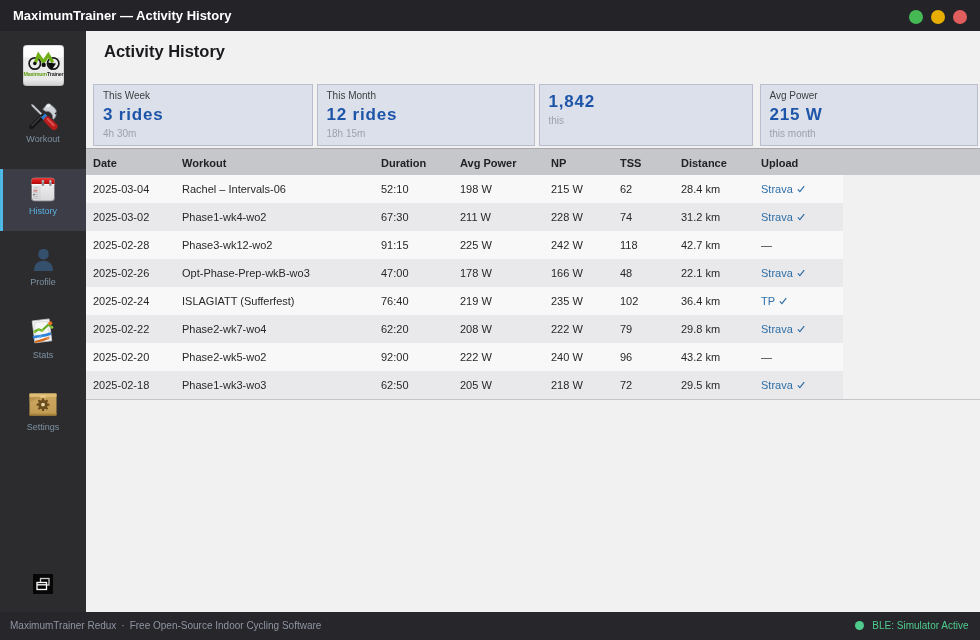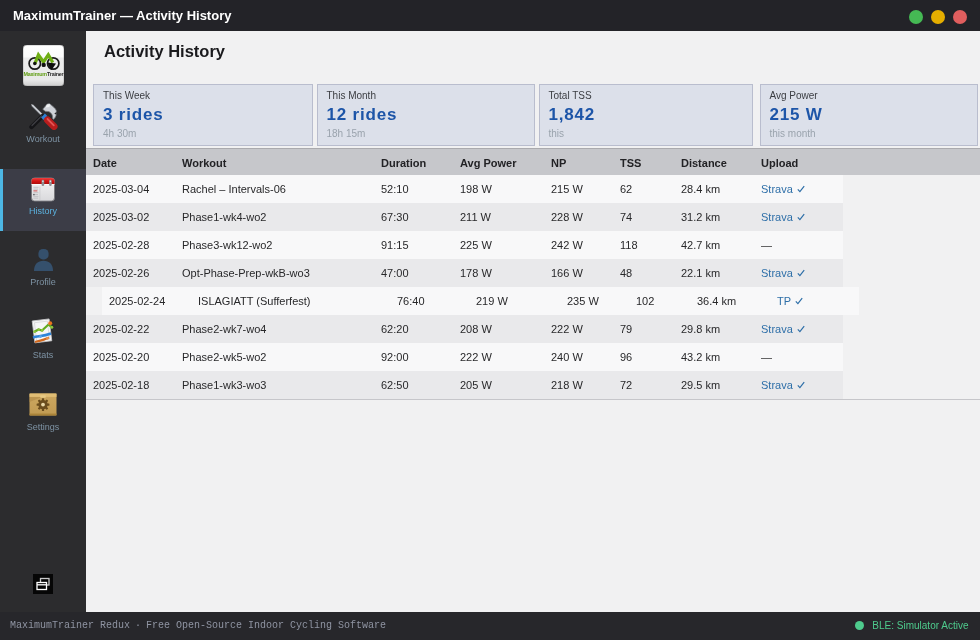--- a/index.html
+++ b/index.html
@@ -13,21 +13,21 @@
 .tl { top:10px; width:14px; height:14px; border-radius:50%; }
 
 
 #sidebar { left:0; top:31px; width:86px; height:581px; background:#2c2c2e; }
 .sblabel { width:86px; text-align:center; font-size:9px; color:#7e93a4; }
 #selitem { left:0; top:169px; width:86px; height:62px; background:#3c3d47; }
 #selstrip { left:0; top:169px; width:3px; height:62px; background:#4db7e5; }
 
 
 #statusbar { left:0; top:612px; width:980px; height:28px; background:#27272b; }
-#statusleft { left:10px; top:612px; height:28px; line-height:28px; color:#8f94a2; font-size:10px;font-family:Liberation Mono, monospace; }
+#statusleft { left:10px; top:612px; height:28px; line-height:28px; color:#8f94a2; font-size:10px; }
 #statusright { right:11.5px; top:612px; height:28px; line-height:28px; color:#4ecb8d; font-size:10px; }
 .gdot { display:inline-block; width:9px; height:9px; border-radius:50%; background:#4ecb8d; margin-right:8px; position:relative; top:0.5px; }
 
 
 #content { left:86px; top:31px; width:894px; height:581px; background:#f1f1f2; }
 #heading { left:104px; top:42px; font-size:16.5px; font-weight:bold; color:#1a1a1d; }
 
 
 .card { top:84px; height:62px; background:#dce0ea; border:1px solid #b9bdce; padding:4px 9px 0 9px; }
 .clabel { font-size:10px; color:#3b3d42; line-height:13px; }
@@ -192,21 +192,20 @@
   <div class="clabel">This Week</div>
   <div class="cvalue">3 rides</div>
   <div class="csub">4h 30m</div>
 </div>
 <div class="card abs" style="left:316.5px; width:218.5px;">
   <div class="clabel">This Month</div>
   <div class="cvalue">12 rides</div>
   <div class="csub">18h 15m</div>
 </div>
 <div class="card abs" style="left:538.5px; width:214.5px;">
-  <div class="clabel">Total TSS</div>
   <div class="cvalue">1,842</div>
   <div class="csub">this</div>
 </div>
 <div class="card abs" style="left:759.5px; width:218.5px;">
   <div class="clabel">Avg Power</div>
   <div class="cvalue">215 W</div>
   <div class="csub">this month</div>
 </div>
 
 <div id="thead" class="abs">
@@ -260,21 +259,21 @@
       <span class="cell c1">Opt-Phase-Prep-wkB-wo3</span>
       <span class="cell c2">47:00</span>
       <span class="cell c3">178 W</span>
       <span class="cell c4">166 W</span>
       <span class="cell c5">48</span>
       <span class="cell c6">22.1 km</span>
       <span class="cell c7 blue">Strava<svg width="8" height="8" viewBox="0 0 8 8" style="margin-left:4px;">
           <path d="M0.8 4.4 L2.9 6.6 L7.2 1.2" stroke="#2e6fa8" stroke-width="1.2" fill="none"></path>
         </svg></span>
     </div>
-    <div class="row odd" style="top:287px;margin-left:16px;">
+    <div class="row odd" style="top:287px;">
       <span class="cell c0">2025-02-24</span>
       <span class="cell c1">ISLAGIATT (Sufferfest)</span>
       <span class="cell c2">76:40</span>
       <span class="cell c3">219 W</span>
       <span class="cell c4">235 W</span>
       <span class="cell c5">102</span>
       <span class="cell c6">36.4 km</span>
       <span class="cell c7 blue">TP<svg width="8" height="8" viewBox="0 0 8 8" style="margin-left:4px;">
           <path d="M0.8 4.4 L2.9 6.6 L7.2 1.2" stroke="#2e6fa8" stroke-width="1.2" fill="none"></path>
         </svg></span>

